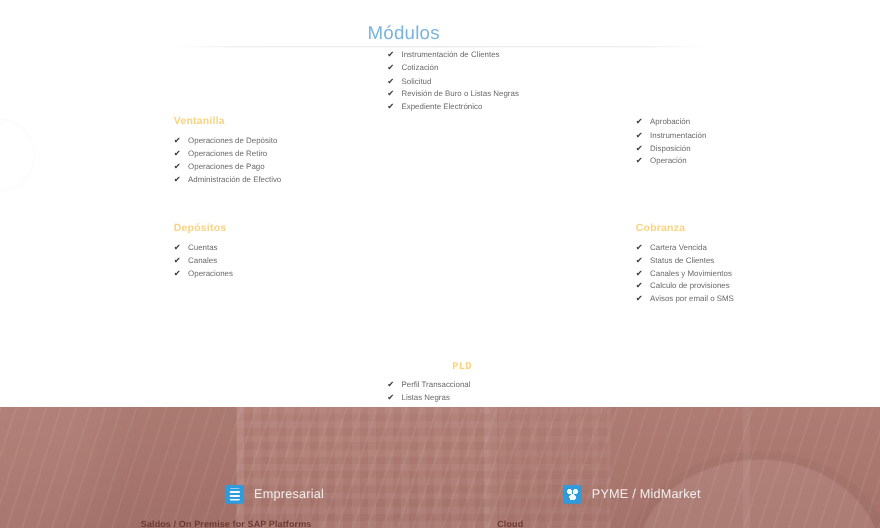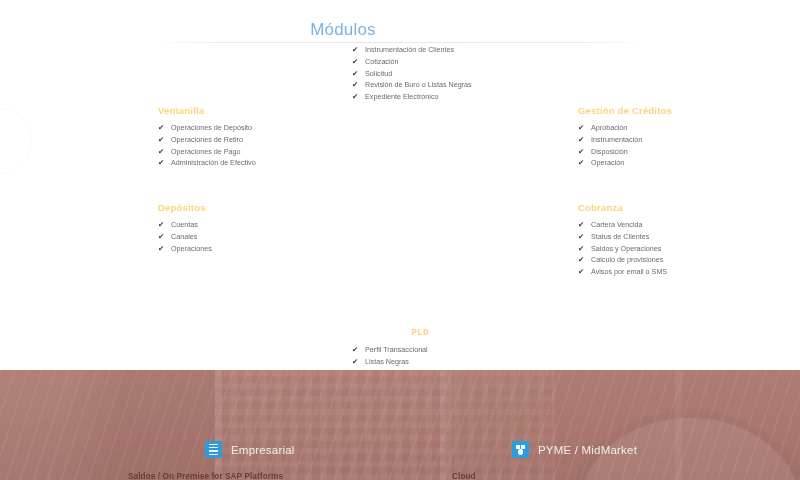--- a/index.html
+++ b/index.html
@@ -32,20 +32,21 @@
   .page-title {
     position: absolute;
     top: 20px;
     left: 0;
     width: 686px;
     text-align: center;
     font-size: 17px;
     font-weight: 400;
     color: #79b4e0;
     letter-spacing: .2px;
+    padding-left: 24px;
   }
   .title-rule {
     position: absolute;
     top: 42px;
     left: 155px;
     width: 490px;
     height: 1px;
     background: linear-gradient(to right, #ffffff, #ececec 12%, #e7e7e7 50%, #ececec 88%, #ffffff);
   }
 
@@ -242,21 +243,20 @@
   <div class="module-title">Ventanilla</div>
   <ul class="module-list">
     <li><span class="check-icon">✔</span><span>Operaciones de Depósito</span></li>
     <li><span class="check-icon">✔</span><span>Operaciones de Retiro</span></li>
     <li><span class="check-icon">✔</span><span>Operaciones de Pago</span></li>
     <li><span class="check-icon">✔</span><span>Administración de Efectivo</span></li>
   </ul>
 </div>
 
 <div class="module" id="mod-gestion">
-  <div class="module-title">Gestión de Créditos</div>
   <ul class="module-list">
     <li><span class="check-icon">✔</span><span>Aprobación</span></li>
     <li><span class="check-icon">✔</span><span>Instrumentación</span></li>
     <li><span class="check-icon">✔</span><span>Disposición</span></li>
     <li><span class="check-icon">✔</span><span>Operación</span></li>
   </ul>
 </div>
 
 <div class="module" id="mod-depositos">
   <div class="module-title">Depósitos</div>
@@ -265,21 +265,21 @@
     <li><span class="check-icon">✔</span><span>Canales</span></li>
     <li><span class="check-icon">✔</span><span>Operaciones</span></li>
   </ul>
 </div>
 
 <div class="module" id="mod-cobranza">
   <div class="module-title">Cobranza</div>
   <ul class="module-list">
     <li><span class="check-icon">✔</span><span>Cartera Vencida</span></li>
     <li><span class="check-icon">✔</span><span>Status de Clientes</span></li>
-    <li><span class="check-icon">✔</span><span>Saldos y Operaciones</span></li>
+    <li><span class="check-icon">✔</span><span>Canales y Movimientos</span></li>
     <li><span class="check-icon">✔</span><span>Calculo de provisiones</span></li>
     <li><span class="check-icon">✔</span><span>Avisos por email o SMS</span></li>
   </ul>
 </div>
 
 <div class="module" id="mod-pld">
   <div class="module-title center">PLD</div>
   <ul class="module-list">
     <li><span class="check-icon">✔</span><span>Perfil Transaccional</span></li>
     <li><span class="check-icon">✔</span><span>Listas Negras</span></li>

